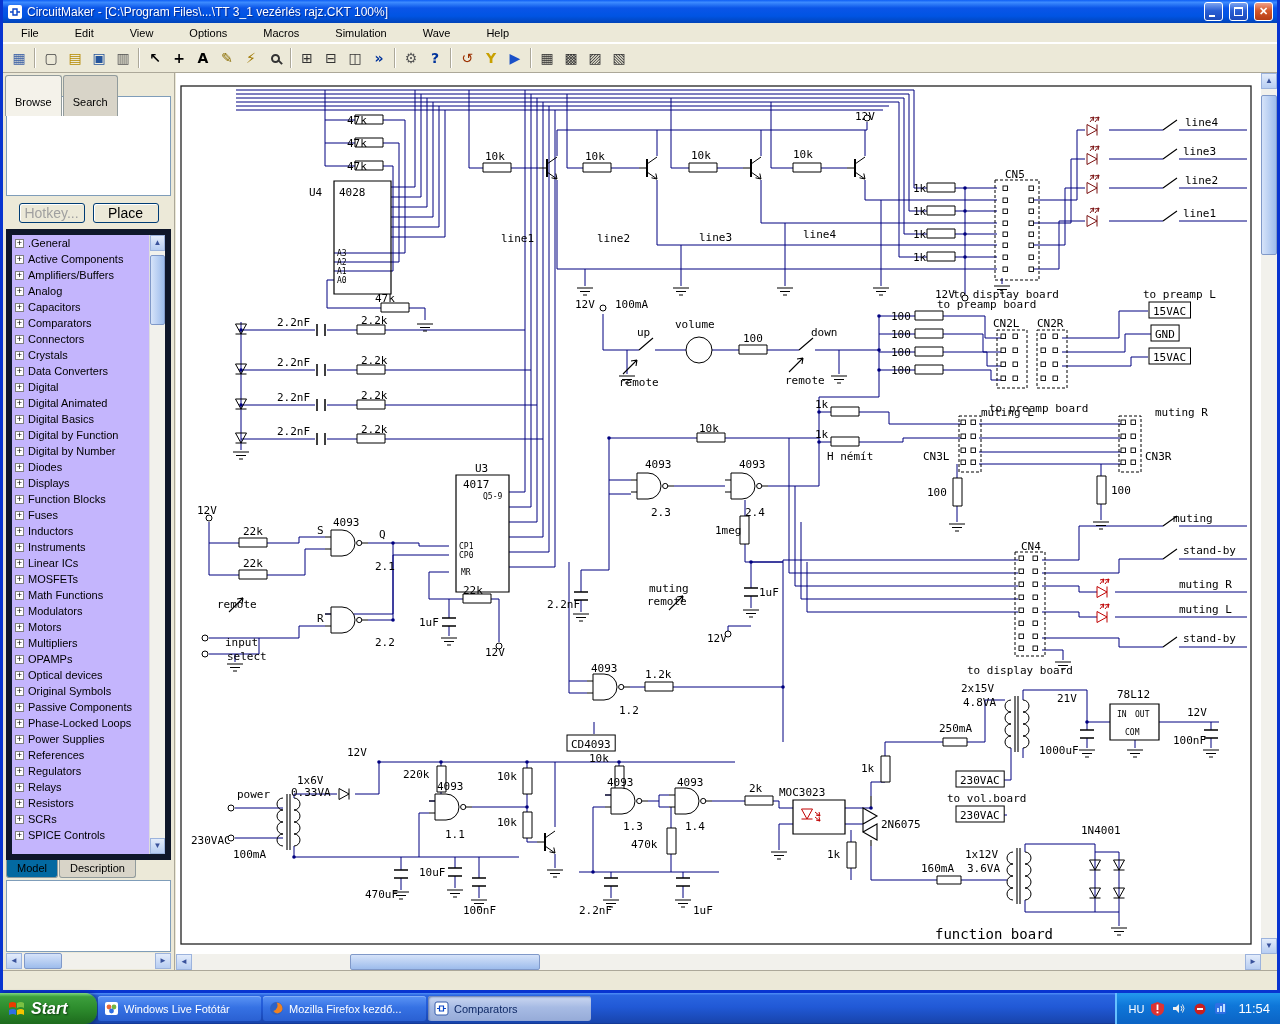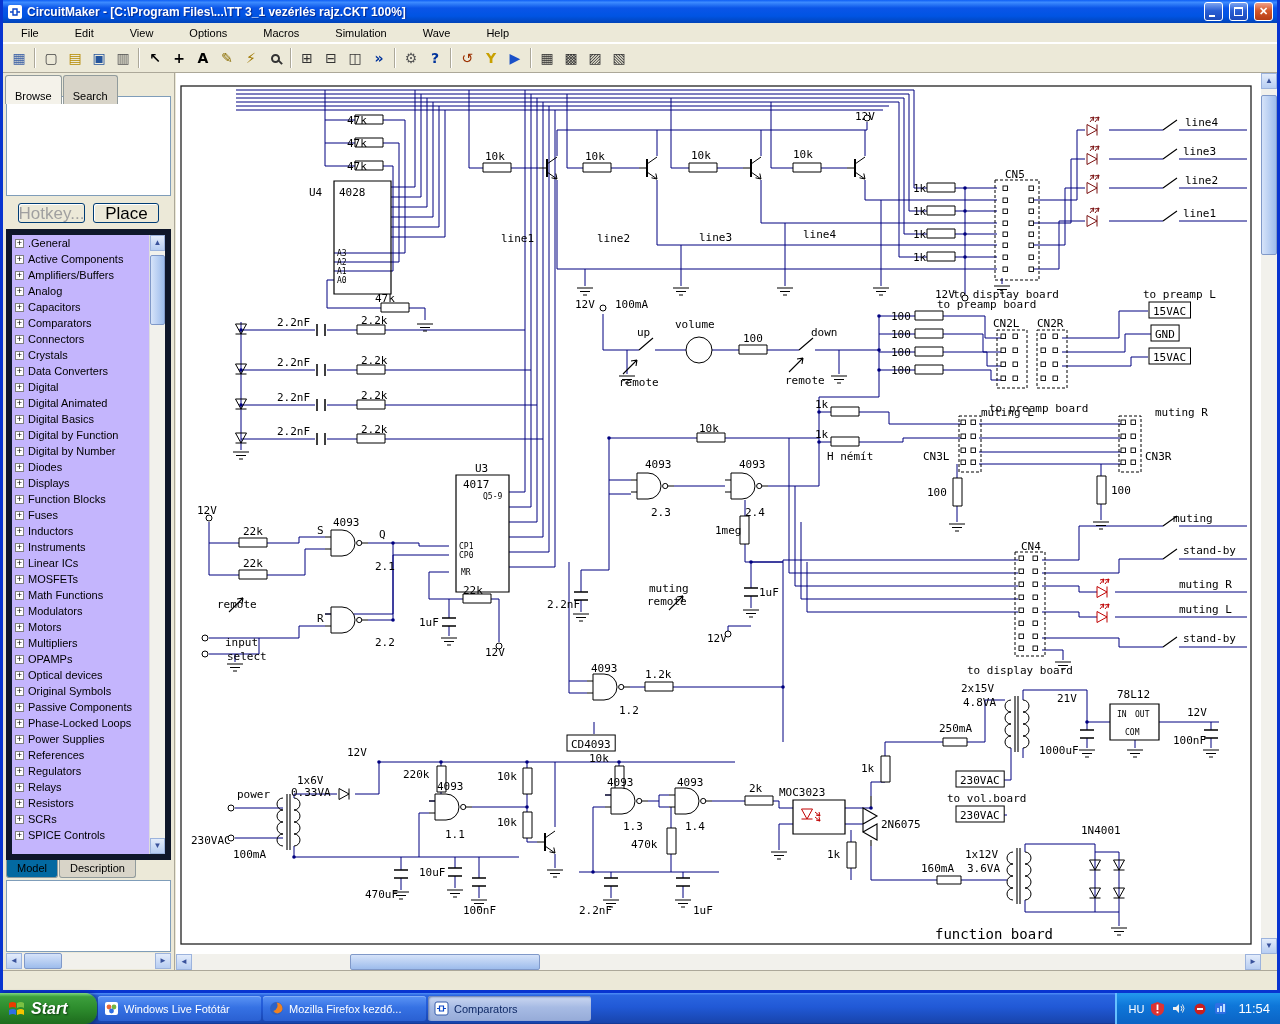--- a/index.html
+++ b/index.html
@@ -1,44 +1,44 @@
 <!DOCTYPE html>
 <html><head>
 <meta charset="utf-8">
 <style>
   *{box-sizing:border-box;margin:0;padding:0}
   html,body{width:1280px;height:1024px;overflow:hidden;font-family:"Liberation Sans",sans-serif;background:#3a6ea5}
   .window{position:absolute;left:0;top:0;width:1280px;height:993px;background:#ece9d8;border-left:3px solid #0834d0;border-right:3px solid #0834d0;border-bottom:3px solid #0834d0}
   
   .titlebar{height:23px;display:flex;align-items:center;padding:0 4px;gap:4px;
     background:linear-gradient(180deg,#0d5ef5 0%,#3d8bff 10%,#0a55e8 35%,#0054e3 70%,#0243b8 100%);color:#fff}
-  .title{flex:1;font-weight:bold;font-size:12px;white-space:nowrap;overflow:hidden;text-shadow:1px 1px 1px #00268c}
+  .title{flex:1;font-weight:normal;font-size:12px;white-space:nowrap;overflow:hidden;text-shadow:1px 1px 1px #00268c}
   .winbtn{width:19px;height:19px;border:1px solid #fff;border-radius:3px;margin-left:2px;position:relative;
     background:linear-gradient(180deg,#7ba4f2,#2a5fd4 45%,#1b49bb);color:#fff;font-size:11px;line-height:17px;text-align:center}
   .winbtn.close{background:linear-gradient(180deg,#f0a08a,#d4572a 45%,#b53c16)}
   .winbtn.min::after{content:"";position:absolute;left:4px;right:7px;bottom:3px;border-bottom:2px solid #fff}
   .winbtn.max::after{content:"";position:absolute;left:4px;top:4px;right:4px;bottom:4px;border:1px solid #fff;border-top-width:2px}
   .winbtn.close::after{content:"✕";font-weight:bold}
   .appicon{width:16px;height:16px}
   
   .menubar{height:20px;display:flex;align-items:center;font-size:11px;background:#ece9d8;border-bottom:1px solid #fff}
   .menubar span{padding:3px 18px}
   .toolbar{height:30px;display:flex;align-items:center;padding:2px 4px;background:#ece9d8;border-top:1px solid #fff;border-bottom:1px solid #aca899}
   .tbtn{width:24px;height:24px;display:flex;align-items:center;justify-content:center;font-size:14px;background:#ece9d8;border:1px solid #ece9d8;font-family:"DejaVu Sans",sans-serif}
   .tsep{width:2px;height:20px;margin:0 3px;border-left:1px solid #aca899;border-right:1px solid #fff}
   .mag{width:9px;height:9px;border:2px solid #333;border-radius:50%;position:relative;display:inline-block}
   .mag::after{content:"";position:absolute;width:6px;height:2px;background:#333;right:-5px;bottom:-2px;transform:rotate(45deg)}
   
   .sidebar{position:absolute;left:0;top:73px;width:172px;bottom:20px;background:#ece9d8;border-right:1px solid #aca899;font-size:11px}
   .tabs{display:flex;height:20px;padding:2px 2px 0 2px;gap:1px}
-  .tab{border:1px solid #919b9c;border-bottom:none;border-radius:3px 3px 0 0;padding:14px 9px;background:#d8d4c8}
+  .tab{border:1px solid #919b9c;border-bottom:none;border-radius:3px 3px 0 0;padding:20px 9px;background:#d8d4c8}
   .tab.active{background:#f4f2ea;position:relative;top:0}
   .panelbox{margin:3px;height:100px;background:#fff;border:1px solid #7f9db9}
   .btnrow{display:flex;justify-content:center;gap:8px;padding:4px 0}
-  .xpbtn{min-width:66px;height:20px;font-size:17px;background:#ece9d8;border:1px solid #003c74;border-radius:3px;box-shadow:inset 1px 1px 0 #fff}
+  .xpbtn{min-width:66px;height:20px;font-size:14px;background:#ece9d8;border:1px solid #003c74;border-radius:3px;box-shadow:inset 1px 1px 0 #fff}
   .xpbtn.disabled{color:#a0a0a0}
   .treewrap{position:absolute;left:3px;right:3px;top:156px;bottom:110px;background:#c4b5fd;border:6px solid #0f172a;display:flex}
   .tree{flex:1;overflow:hidden}
   .titem{display:flex;align-items:center;height:16px;padding-left:3px;white-space:nowrap}
   .plus{width:9px;height:9px;border:1px solid #808080;background:#fff;font-size:9px;line-height:7px;text-align:center;margin-right:4px;flex:0 0 9px}
   .plus::before{content:"+"}
   .vscroll{width:16px;background:#f2f1ec;border-left:1px solid #ddd;display:flex;flex-direction:column}
   .sb-arrow{height:16px;background:linear-gradient(180deg,#e3ecfb,#b7cdf2);border:1px solid #9cb3dd;font-size:8px;color:#39529c;text-align:center;line-height:14px}
   .sb-track{flex:1;position:relative}
   .sb-thumb{position:absolute;left:0;right:0;background:linear-gradient(90deg,#d6e3f9,#9dbcec);border:1px solid #8099c9;border-radius:2px}

